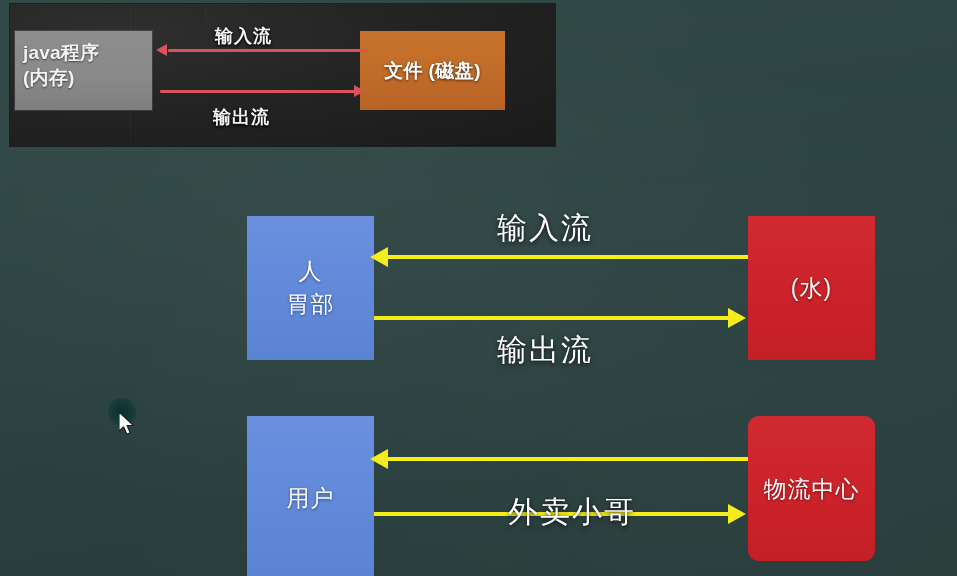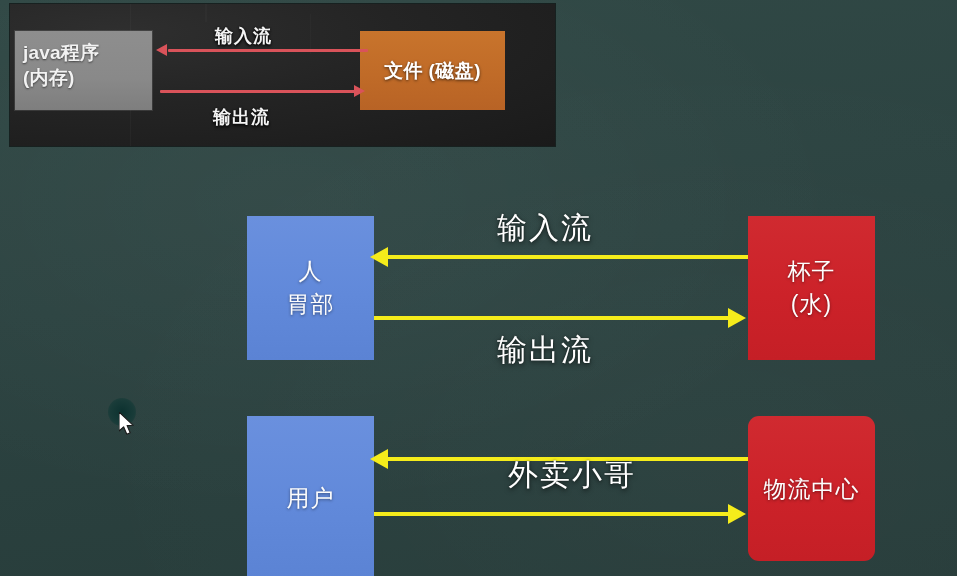--- a/index.html
+++ b/index.html
@@ -213,21 +213,20 @@
 
   <div class="blue-box" style="left:247px; top:216px; height:144px;">
     <div class="box-label">
       <div>人</div>
       <div>胃部</div>
     </div>
   </div>
 
   <div class="red-box" style="left:748px; top:216px; height:144px;">
     <div class="box-label">
-      <div>杯子</div>
       <div>(水)</div>
     </div>
   </div>
 
   <div class="y-line" style="left:388px; top:255px; width:360px;"></div>
   <div class="y-head left" style="left:370px; top:247px;"></div>
   <div class="flow-label" style="left:497px; top:208px;">输入流</div>
 
   <div class="y-line" style="left:374px; top:316px; width:356px;"></div>
   <div class="y-head right" style="left:728px; top:308px;"></div>
@@ -244,20 +243,20 @@
       <div>物流中心</div>
     </div>
   </div>
 
   <div class="y-line" style="left:388px; top:457px; width:360px;"></div>
   <div class="y-head left" style="left:370px; top:449px;"></div>
 
   <div class="y-line" style="left:374px; top:512px; width:356px;"></div>
   <div class="y-head right" style="left:728px; top:504px;"></div>
 
-  <div class="flow-label" style="left:508px; top:455px;">外卖小哥</div>
+  <div class="flow-label" style="left:508px; top:492px;">外卖小哥</div>
 
   <div id="cursor-halo"></div>
   <svg id="cursor" width="18" height="26" viewBox="0 0 18 26">
     <polygon points="0,0 0,19 4.6,14.8 7.8,22.2 11.2,20.7 8.1,13.6 14.2,13.3" fill="#ffffff" stroke="#1a1a1a" stroke-width="1.1" stroke-linejoin="round"></polygon>
   </svg>
 
 </div>
 
 </body></html>

